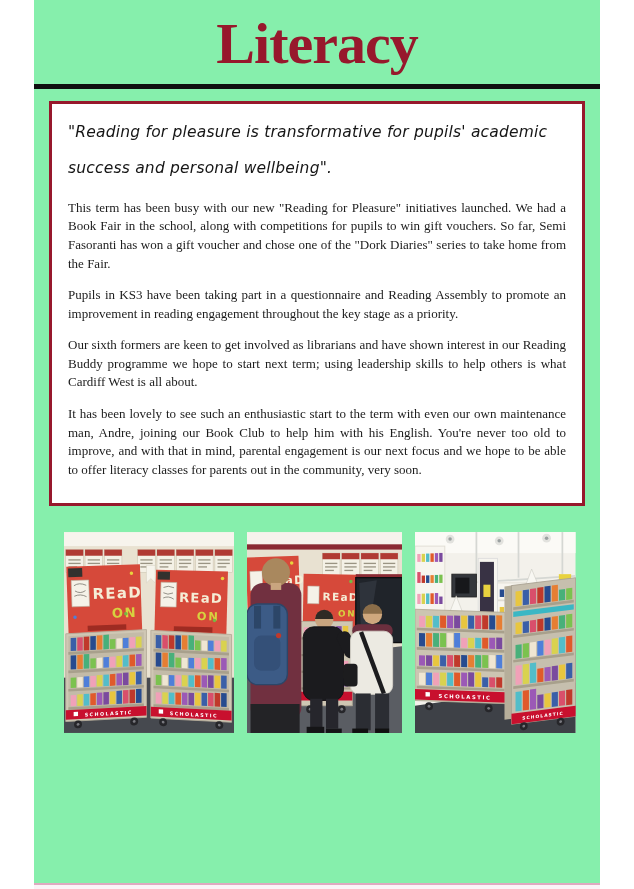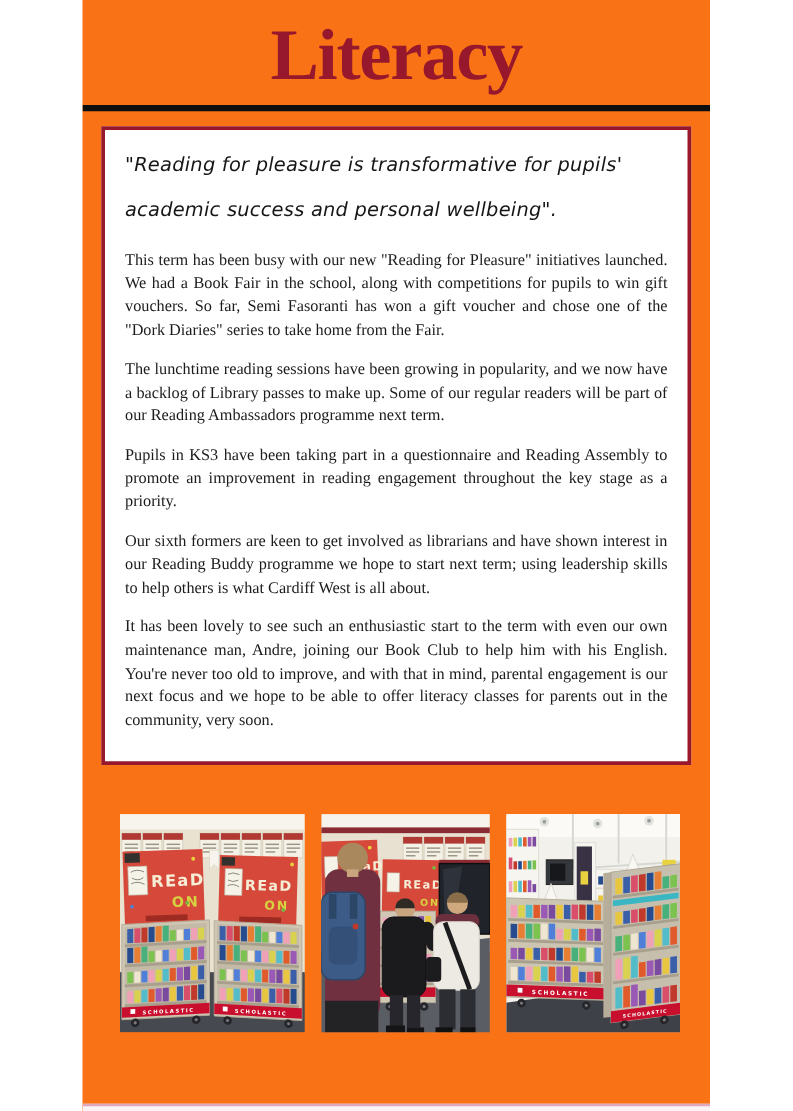--- a/index.html
+++ b/index.html
@@ -1,17 +1,17 @@
 <!DOCTYPE html>
 <html style="--accent-maroon: #97182c; --rule-black: #0f0f0f; --poster-red: #d6493a; --banner-red: #c8102e; --footer-pink: #dfa9c0; --carpet-dark: #46494f;"><head>
 <meta charset="utf-8">
 <title>Literacy</title>
 <style>
   html,body{margin:0;padding:0;background:#fff;}
-  .page{position:relative;width:502px;height:889px;margin:0 auto;background:#f97316;overflow:hidden;
+  .page{position:relative;width:566px;height:889px;margin:0 auto;background:#86efac;overflow:hidden;
         font-family:"Liberation Serif",serif;}
   
   .page-title{margin:0;padding-top:6px;height:78px;line-height:76px;text-align:center;
     font-family:"Liberation Serif",serif;font-weight:bold;font-size:58px;
     color:var(--accent-maroon,#97182c);letter-spacing:-1px;}
   .title-rule{height:5px;background:var(--rule-black,#0f0f0f);}
   
   .article-box{margin:12px 15px 0 15px;border:3px solid var(--accent-maroon,#97182c);
     padding:8px 16px 8px 16px;background:#fff;}
   .article-quote{font-family:"DejaVu Sans",sans-serif;font-style:italic;font-size:15.5px;
@@ -33,21 +33,20 @@
 <body>
 
 <div class="page">
 
   <h1 class="page-title">Literacy</h1>
   <div class="title-rule"></div>
 
   <div class="article-box">
     <div class="article-quote">"Reading for pleasure is transformative for pupils' academic success and personal wellbeing".</div>
     <p>This term has been busy with our new "Reading for Pleasure" initiatives launched. We had a Book Fair in the school, along with competitions for pupils to win gift vouchers. So far, Semi Fasoranti has won a gift voucher and chose one of the "Dork Diaries" series to take home from the Fair.</p>
-    <p>The lunchtime reading sessions have been growing in popularity, and we now have a backlog of Library passes to make up. Some of our regular readers will be part of our Reading Ambassadors programme next term.</p>
     <p>Pupils in KS3 have been taking part in a questionnaire and Reading Assembly to promote an improvement in reading engagement throughout the key stage as a priority.</p>
     <p>Our sixth formers are keen to get involved as librarians and have shown interest in our Reading Buddy programme we hope to start next term; using leadership skills to help others is what Cardiff West is all about.</p>
     <p>It has been lovely to see such an enthusiastic start to the term with even our own maintenance man, Andre, joining our Book Club to help him with his English. You're never too old to improve, and with that in mind, parental engagement is our next focus and we hope to be able to offer literacy classes for parents out in the community, very soon.</p>
   </div>
 
   <svg width="0" height="0" style="position:absolute" aria-hidden="true">
     <defs>
       <g id="wordcard">
         <rect width="20" height="26" fill="#f4f1e6" stroke="#c9c2ae" stroke-width="0.6"></rect>
         <rect width="20" height="7" fill="#b03a33"></rect>

